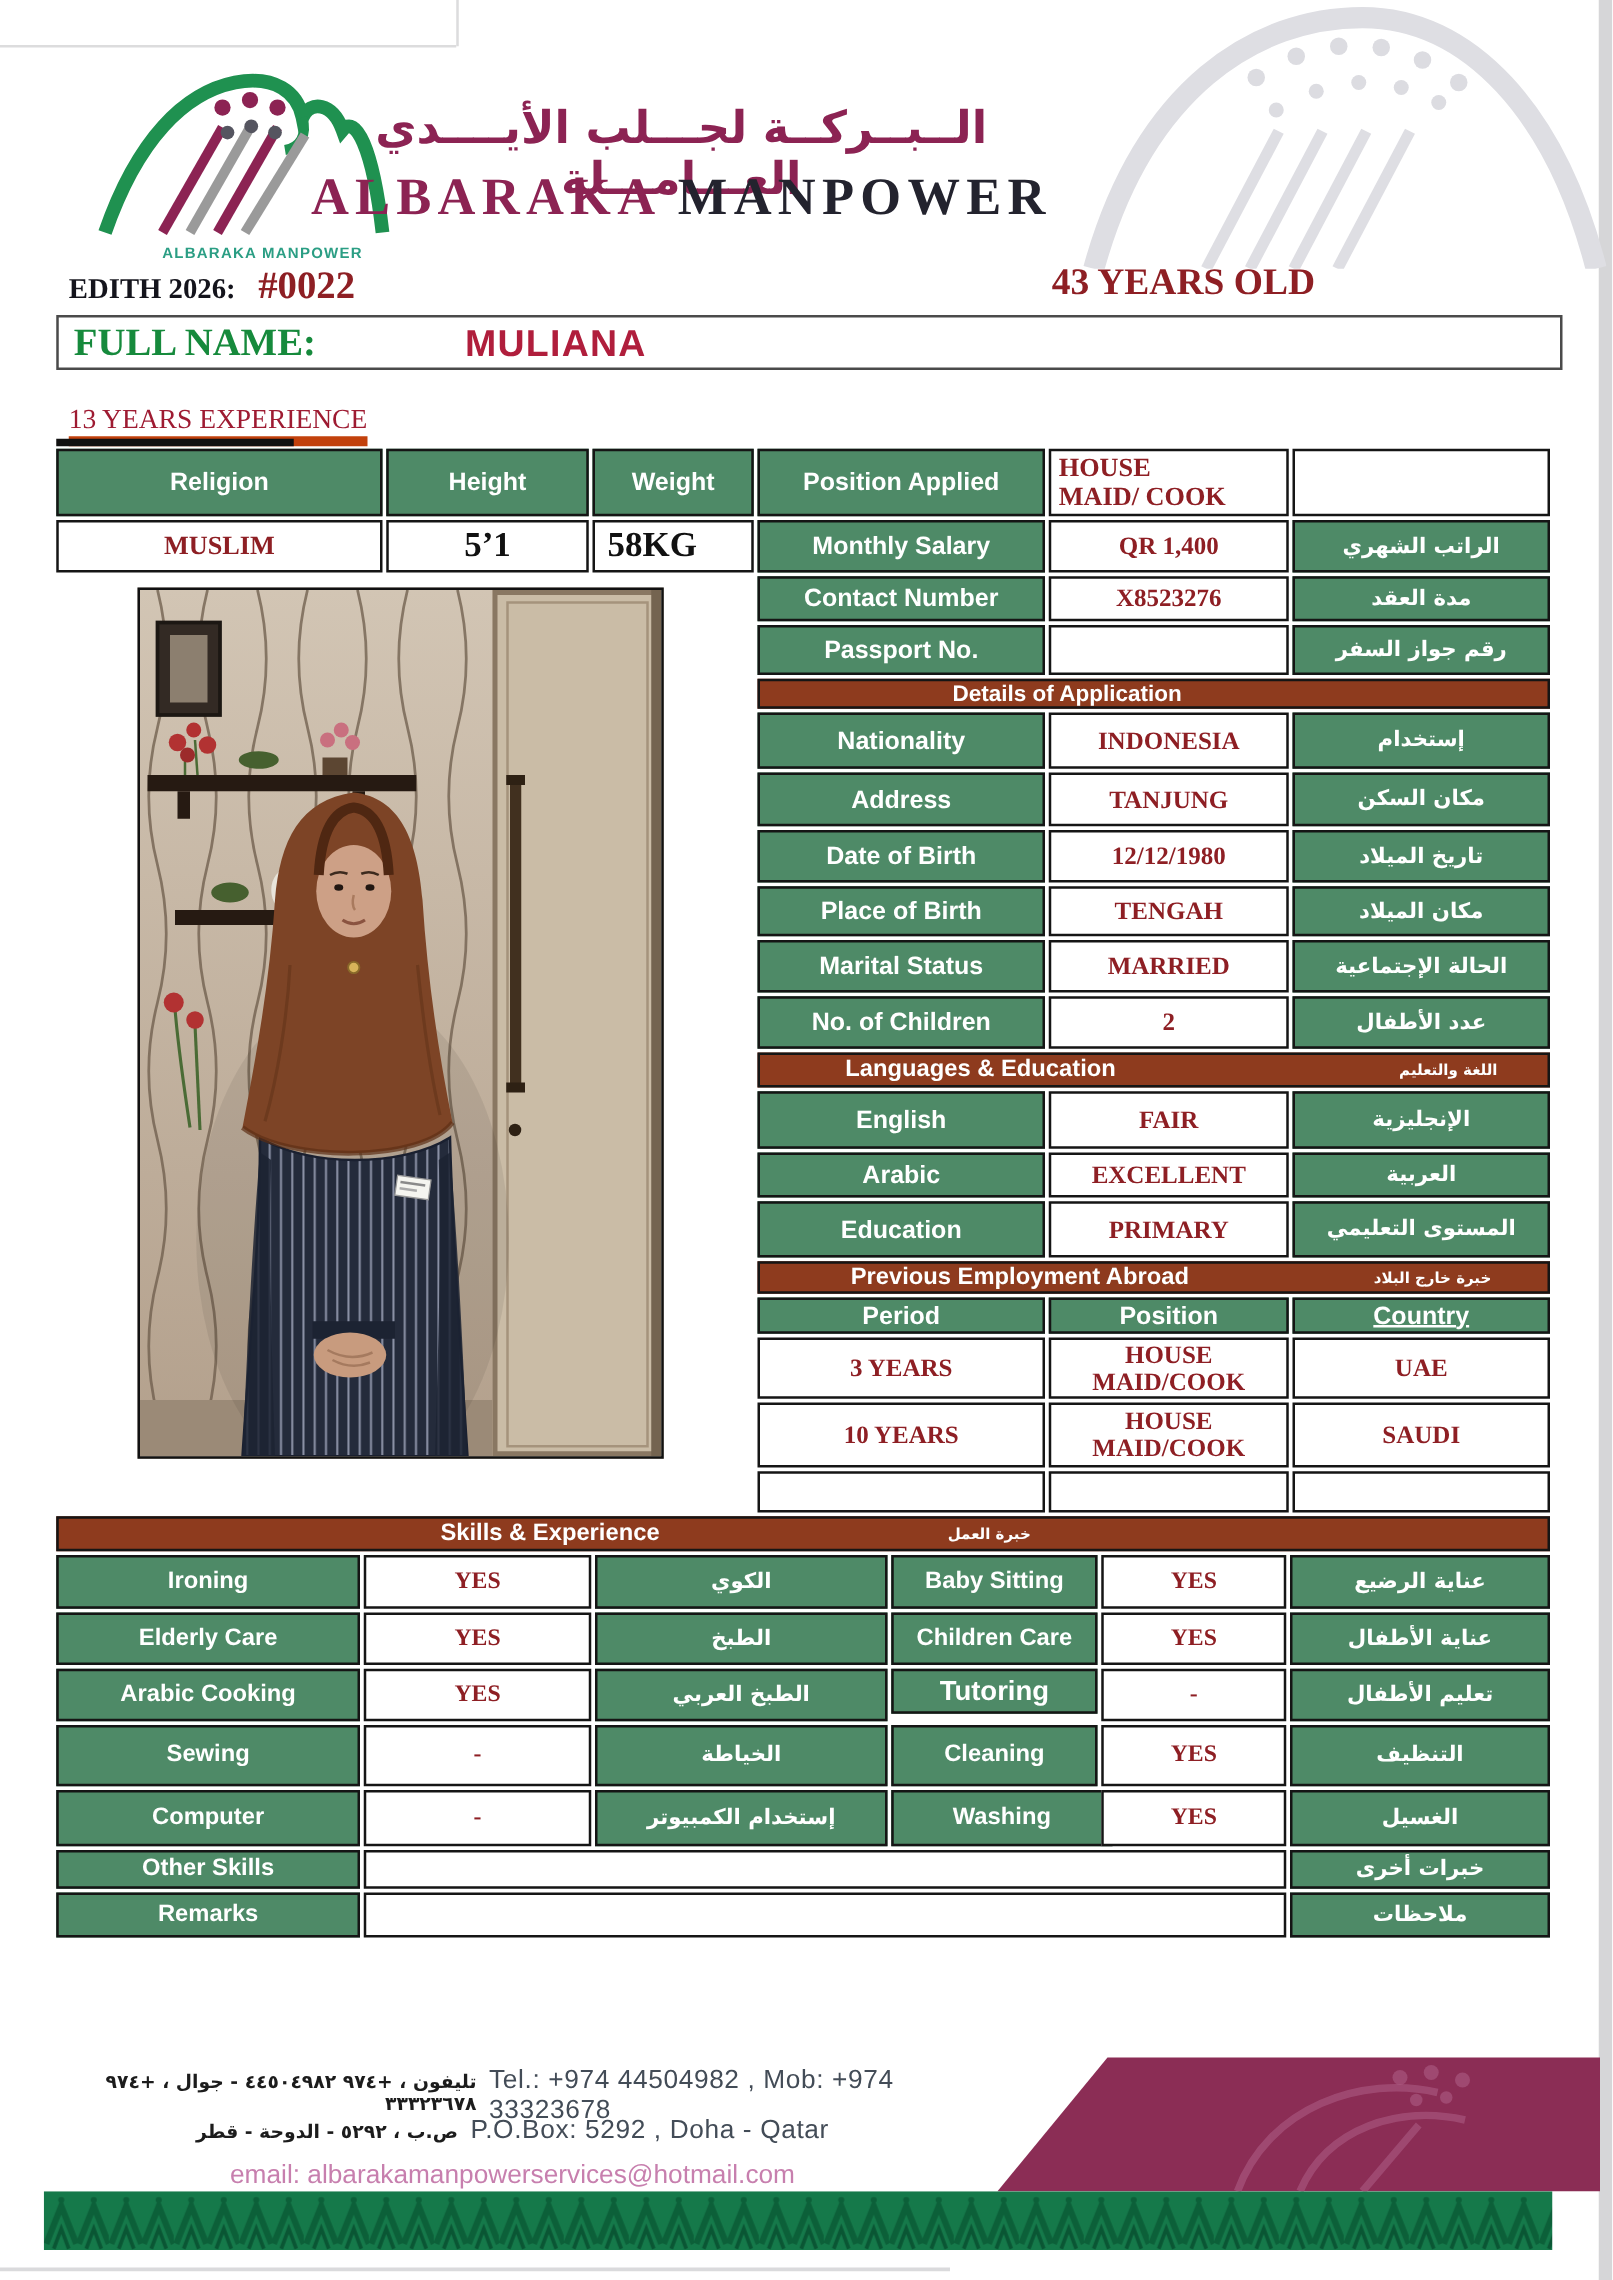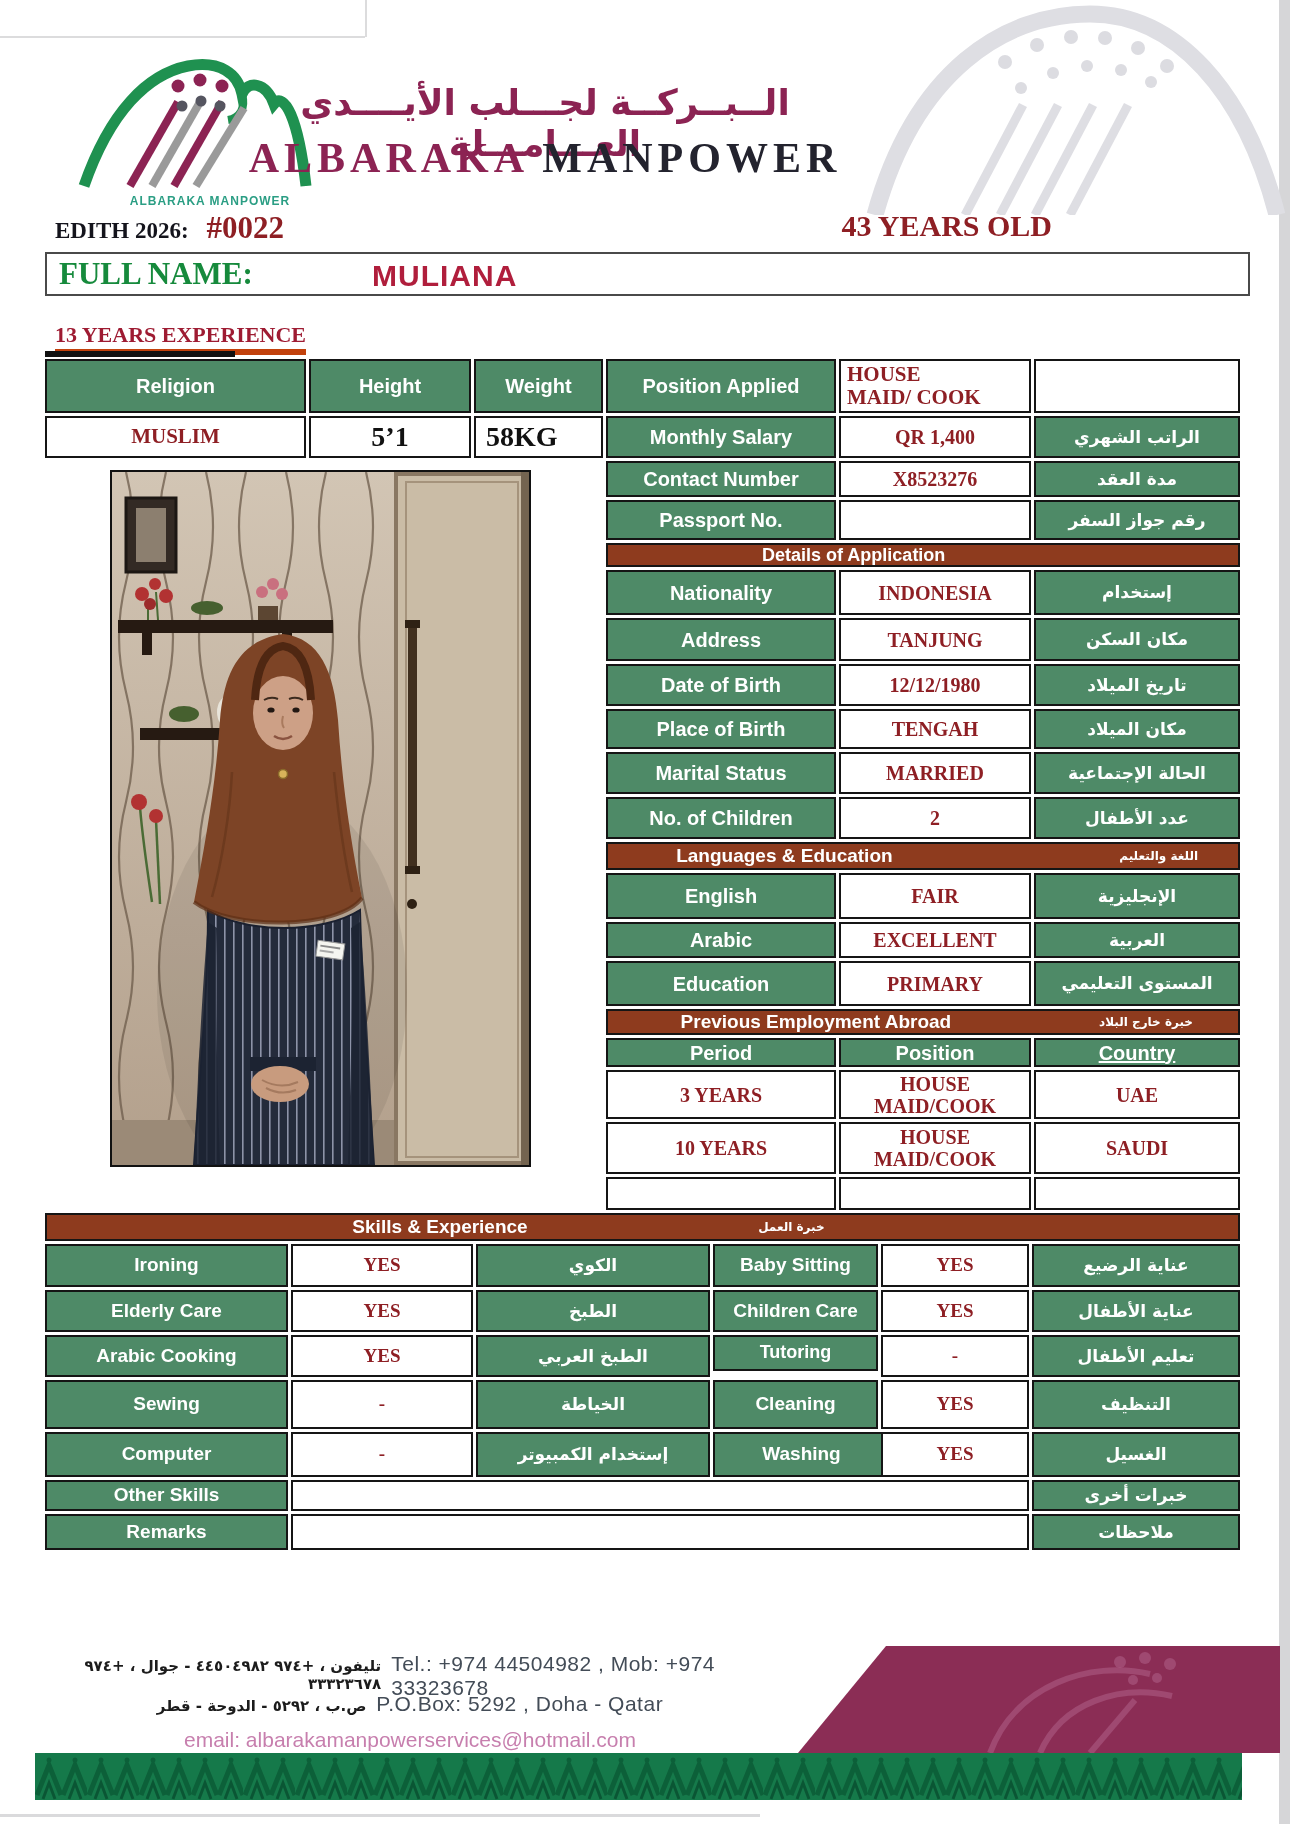--- a/index.html
+++ b/index.html
@@ -105,21 +105,21 @@
     <span class="serif" style="font-size:23px;font-weight:600;color:#14141c;">EDITH 2026:</span>
     <span class="serif" style="font-size:31px;font-weight:bold;color:var(--darkred);">#0022</span>
   </div>
   <div class="abs serif" style="left:800px;top:209px;width:252px;text-align:right;font-size:30px;font-weight:bold;color:var(--darkred);">43 YEARS OLD</div>
 
   <div class="abs" style="left:45px;top:252px;width:1205px;height:44px;border:2px solid #4a4a4a;background:#fff;">
     <span class="serif" style="position:absolute;left:12px;top:2px;font-size:31px;font-weight:bold;color:var(--fullgreen);">FULL NAME:</span>
     <span style="position:absolute;left:325px;top:5px;font-size:30px;font-weight:bold;letter-spacing:1px;color:var(--crimson);">MULIANA</span>
   </div>
 
-  <div class="abs serif" style="left:55px;top:322px;font-size:22px;font-weight:bold;color:#9e1b32;border-bottom:6px solid #c2410c;padding-bottom:1px;">13 YEARS EXPERIENCE</div>
+  <div class="abs serif" style="left:55px;top:322px;font-size:22px;font-weight:normal;color:#9e1b32;border-bottom:8px solid #c2410c;padding-bottom:1px;">13 YEARS EXPERIENCE</div>
   <div class="abs" style="left:45px;top:351px;width:190px;height:6px;background:#111;"></div>
 
   <div class="c gc" style="left:45px;top:359px;width:261px;height:54px;">Religion</div>
   <div class="c gc" style="left:309px;top:359px;width:162px;height:54px;">Height</div>
   <div class="c gc" style="left:474px;top:359px;width:129px;height:54px;">Weight</div>
   <div class="c gc" style="left:606px;top:359px;width:230px;height:54px;">Position Applied</div>
   <div class="c wc val lft" style="left:839px;top:359px;width:192px;height:54px;padding:2px 6px;align-items:flex-start;">
     <span style="display:block;width:140px;font-size:21px;">HOUSE MAID/ COOK</span>
   </div>
   <div class="c wc" style="left:1034px;top:359px;width:206px;height:54px;"></div>
@@ -224,21 +224,21 @@
   <div class="c gc" style="left:45px;top:1290px;width:243px;height:42px;font-size:19px;">Elderly Care</div>
   <div class="c wc val" style="left:291px;top:1290px;width:182px;height:42px;font-size:19px;">YES</div>
   <div class="c gc arb" style="left:476px;top:1290px;width:234px;height:42px;">الطبخ</div>
   <div class="c gc" style="left:713px;top:1290px;width:165px;height:42px;font-size:19px;">Children Care</div>
   <div class="c wc val" style="left:881px;top:1290px;width:148px;height:42px;font-size:19px;">YES</div>
   <div class="c gc arb" style="left:1032px;top:1290px;width:208px;height:42px;">عناية الأطفال</div>
 
   <div class="c gc" style="left:45px;top:1335px;width:243px;height:42px;font-size:19px;">Arabic Cooking</div>
   <div class="c wc val" style="left:291px;top:1335px;width:182px;height:42px;font-size:19px;">YES</div>
   <div class="c gc arb" style="left:476px;top:1335px;width:234px;height:42px;">الطبخ العربي</div>
-  <div class="c gc" style="left:713px;top:1335px;width:165px;height:36px;font-size:18px;">Tutoring</div>
+  <div class="c gc" style="left:713px;top:1335px;width:165px;height:36px;font-size:22px;">Tutoring</div>
   <div class="c wc val" style="left:881px;top:1335px;width:148px;height:42px;font-size:19px;">-</div>
   <div class="c gc arb" style="left:1032px;top:1335px;width:208px;height:42px;">تعليم الأطفال</div>
 
   <div class="c gc" style="left:45px;top:1380px;width:243px;height:49px;font-size:19px;">Sewing</div>
   <div class="c wc val" style="left:291px;top:1380px;width:182px;height:49px;font-size:19px;">-</div>
   <div class="c gc arb" style="left:476px;top:1380px;width:234px;height:49px;">الخياطة</div>
   <div class="c gc" style="left:713px;top:1380px;width:165px;height:49px;font-size:19px;">Cleaning</div>
   <div class="c wc val" style="left:881px;top:1380px;width:148px;height:49px;font-size:19px;">YES</div>
   <div class="c gc arb" style="left:1032px;top:1380px;width:208px;height:49px;">التنظيف</div>
 

